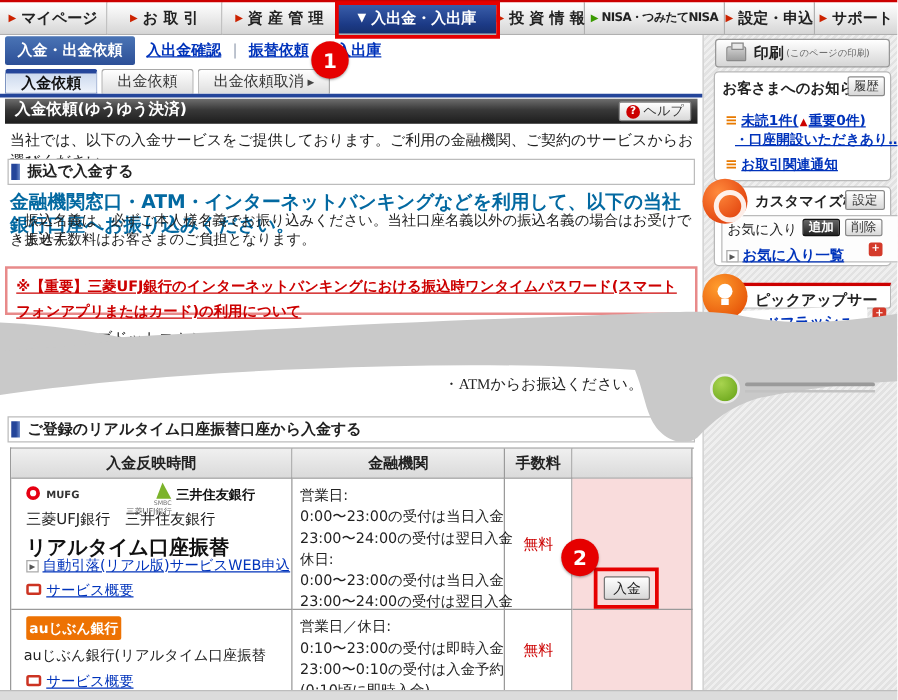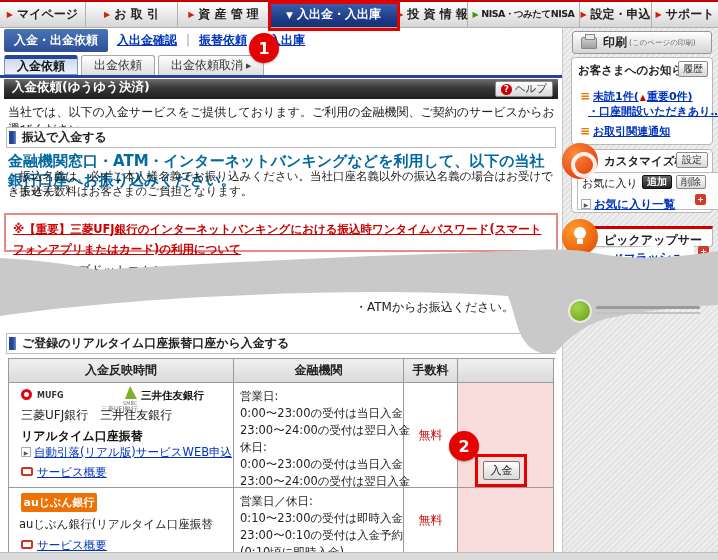--- a/index.html
+++ b/index.html
@@ -54,42 +54,42 @@
   .secmark { width:7px; height:13px; background:linear-gradient(90deg,#24459a 55%,#6e8cc9); margin:0 6px 0 2px; }
   .sectitle { font-size:12px; font-weight:bold; color:#222; }
 
   .lead { position:absolute; left:8px; top:152px; width:548px; font-size:15px; font-weight:bold; color:#0369a1; }
   .bullet { position:absolute; left:8px; width:548px; font-size:11.5px; color:#222; }
 
   .redbox { position:absolute; left:4px; top:213px; width:554px; height:39px; border:2px solid #e88a8a;
             background:#fff; padding:3px 7px; }
   .redbox a { color:#cc0000; font-size:11.5px; font-weight:bold; text-decoration:underline; line-height:1.45; }
 
-  .fragment { position:absolute; font-size:12px; color:#222; white-space:nowrap; }
+  .fragment { position:absolute; font-size:12px; color:#222; white-space:nowrap;font-family:Liberation Serif, serif; }
 
   
   .tbl { position:absolute; left:8px; top:358px; width:547px; display:grid;
          grid-template-columns:225px 170px 54px 96px; grid-template-rows:24px 105px 66px;
          border-top:1px solid #9a9a9a; border-left:1px solid #9a9a9a; background:#fff; }
   .cell { border-right:1px solid #9a9a9a; border-bottom:1px solid #9a9a9a; position:relative; }
   .th { background:linear-gradient(#f0f0f0,#dadada); display:flex; align-items:center; justify-content:center;
         font-size:12px; font-weight:bold; color:#222; }
   .pink { background:#f9dcdc; }
   .timelines { padding:5px 6px; font-size:11.5px; color:#222; line-height:17px; white-space:nowrap; }
   .feecell { display:flex; align-items:center; justify-content:center; font-size:12px; color:#cc0000; }
 
   .mufg-mark { position:absolute; left:12px; top:6px; width:11px; height:11px; border:3px solid #e60012; border-radius:50%; }
   .logo-txt1 { position:absolute; left:28px; top:8px; font-size:8px; font-weight:bold; color:#333; }
   .logo-txt2 { position:absolute; left:60px; top:22px; font-size:6.5px; color:#666;margin-left:32px; }
   .smbc-mark { position:absolute; left:116px; top:3px; width:0; height:0;
                border-left:5px solid transparent; border-right:7px solid transparent; border-bottom:13px solid #7cb32b; }
   .smbc-sub { position:absolute; left:114px; top:17px; font-size:5px; color:#777; }
   .smbc-name { position:absolute; left:132px; top:6px; font-size:10.5px; font-weight:bold; color:#111; }
   .banknames { position:absolute; left:12px; top:24px; font-size:12px; color:#222; white-space:nowrap; }
-  .svcname { position:absolute; left:12px; top:45px; font-size:12px; font-weight:bold; color:#111; }
+  .svcname { position:absolute; left:12px; top:45px; font-size:16px; font-weight:bold; color:#111; }
   .tlink { position:absolute; font-size:11.5px; color:#0033bb; text-decoration:underline; white-space:nowrap; }
   .go-ico { display:inline-block; width:10px; height:10px; border:1px solid #aaa; background:#fff; color:#555;
             font-size:6px; text-align:center; line-height:10px; margin-right:3px; vertical-align:1px; }
   .svc-ico { display:inline-block; width:12px; height:9px; border:2px solid #cc3322; border-radius:2px;
              background:#fff; margin-right:4px; vertical-align:0px; }
   .aulogo { position:absolute; left:12px; top:5px; width:76px; height:19px; background:#ed7203; border-radius:2px;
             color:#fff; font-size:11px; font-weight:bold; display:flex; align-items:center; justify-content:center; }
   .auname { position:absolute; left:10px; top:29px; font-size:11.5px; color:#222; white-space:nowrap; }
 
   .nyukin-btn { position:absolute; left:483px; top:461px; width:37px; height:19px; background:linear-gradient(#fefefe,#d8d8d8);

